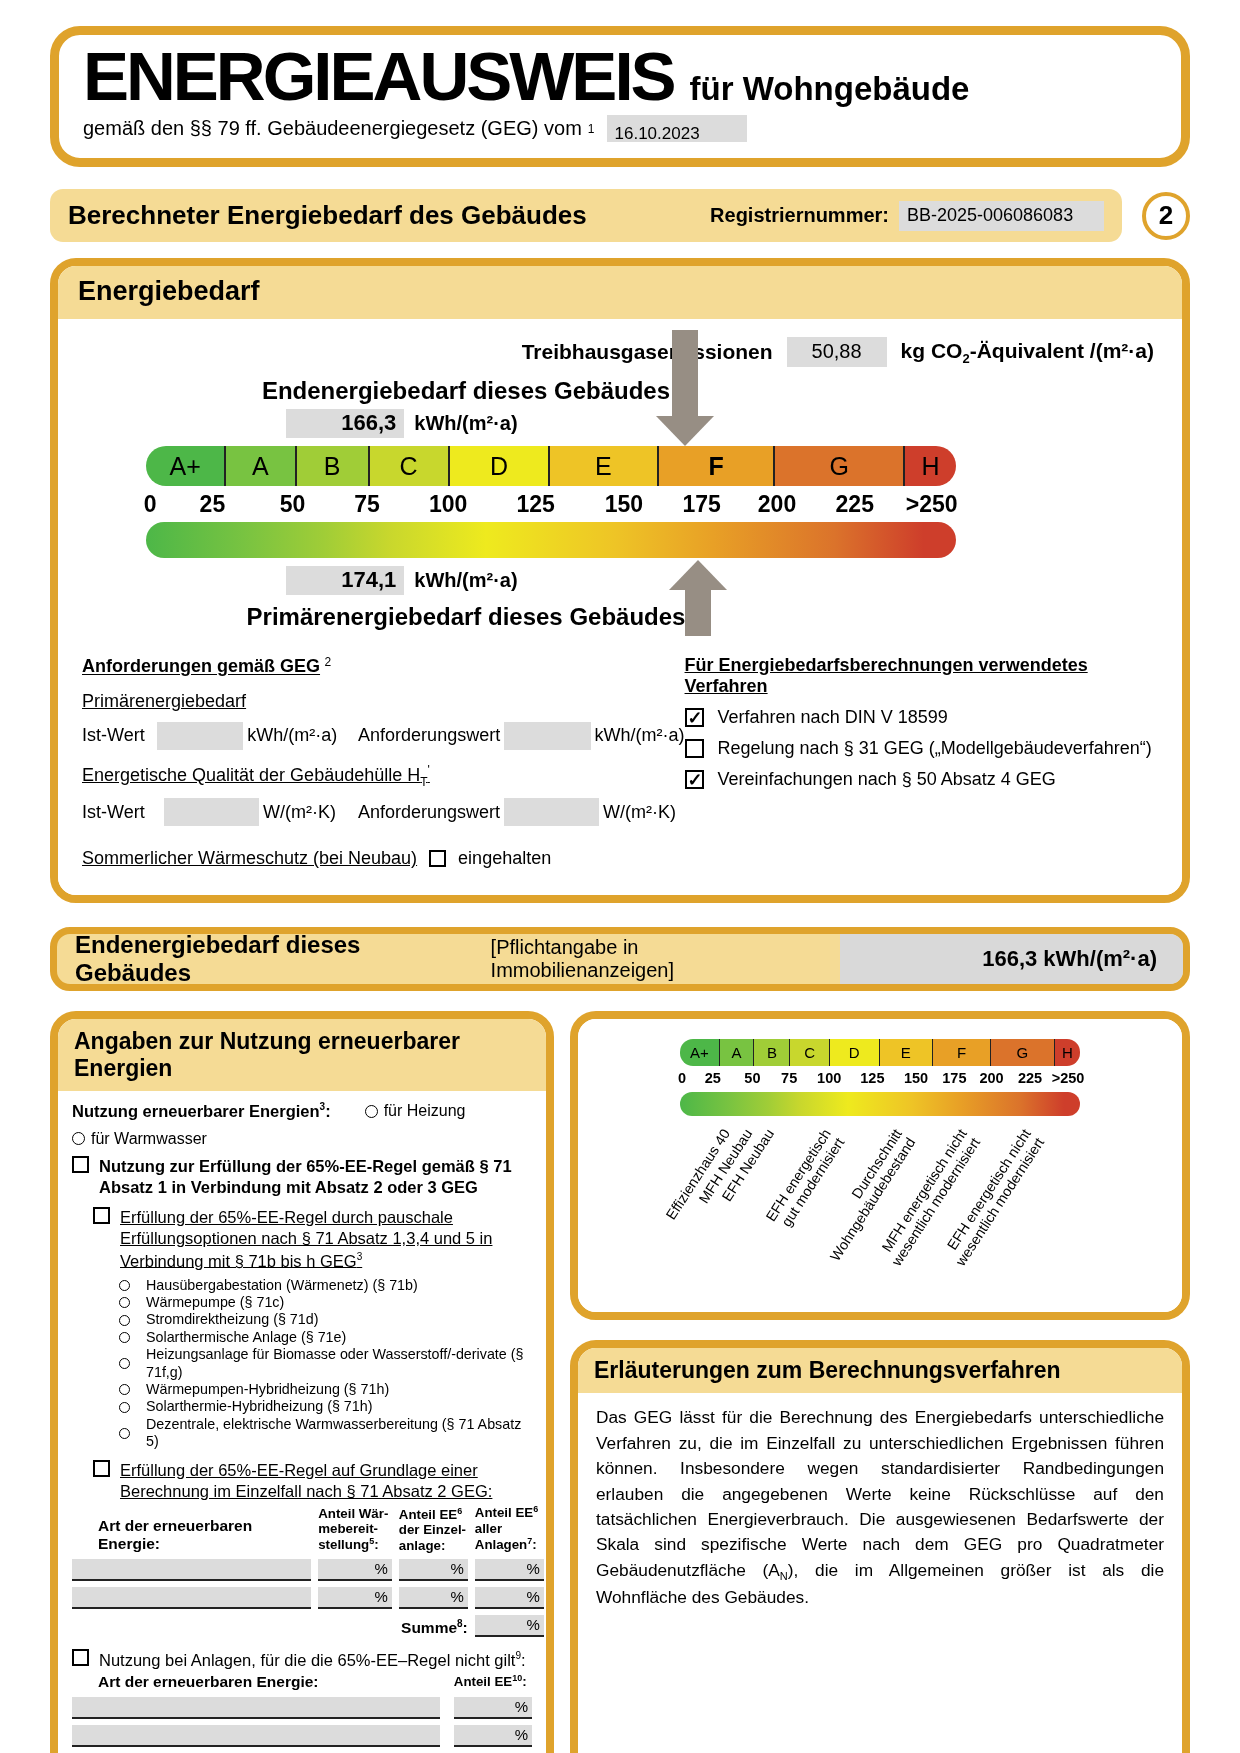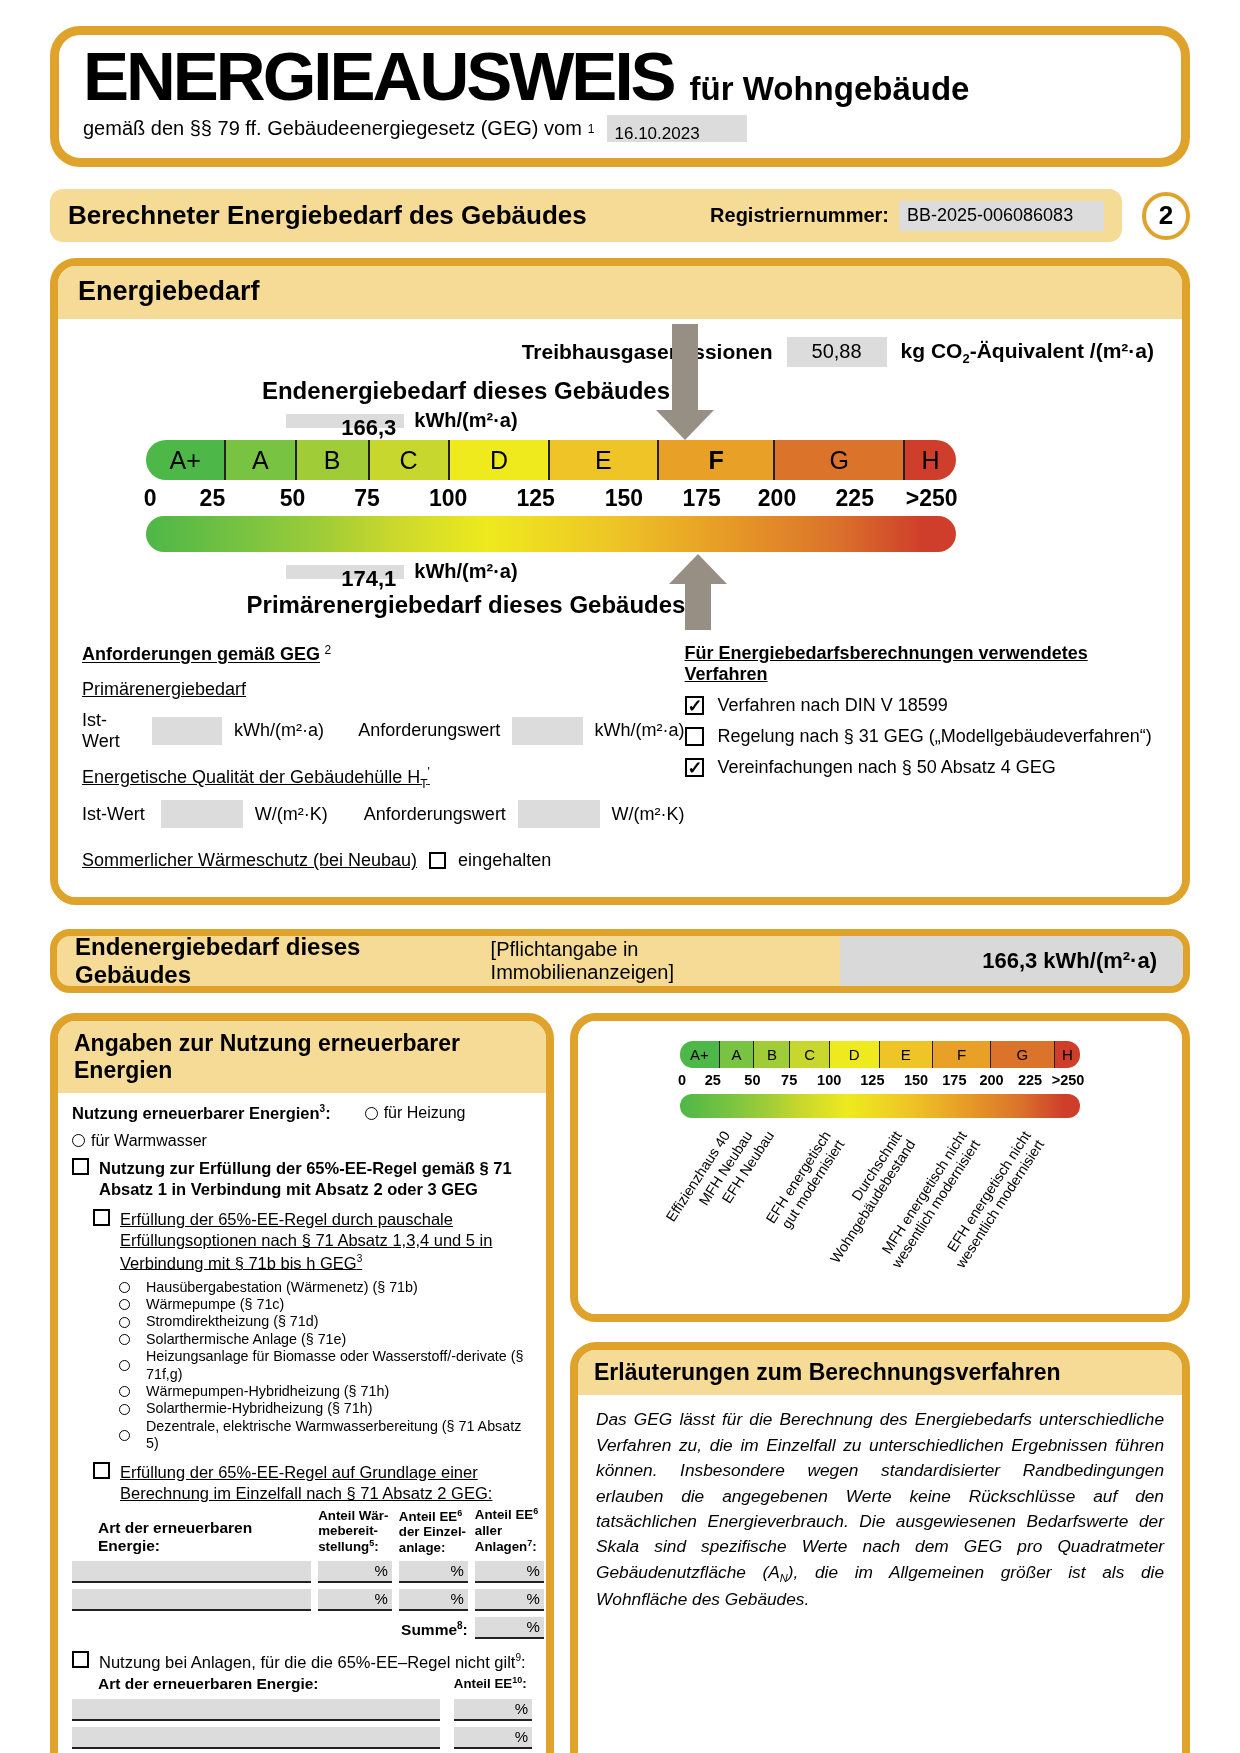--- a/index.html
+++ b/index.html
@@ -56,21 +56,21 @@
   .ghg-row { display:flex; justify-content:flex-end; align-items:center; gap:14px; margin:4px 4px 10px 0; }
   .ghg-label { font-size:21px; font-weight:bold; }
   .ghg-value { width:100px; height:30px; font-size:20px; text-align:center; padding-top:3px; }
   .ghg-unit  { font-size:21px; font-weight:bold; }
   .ghg-unit sub { font-size:13px; }
 
   .center-col { width:810px; margin-left:64px; text-align:center; }
   .pad-r { padding-right:170px; }
   .end-label { font-size:24px; font-weight:bold; }
   .value-row { display:flex; justify-content:center; align-items:center; gap:10px; margin:4px 0 8px 0; }
-  .value-box { width:118px; height:14px; font-size:22px; font-weight:bold; text-align:right; padding:1px 8px 0 0; }
+  .value-box { width:118px; height:29px; font-size:22px; font-weight:bold; text-align:right; padding:1px 8px 0 0; }
   .value-unit { font-size:20px; font-weight:bold; }
 
   .scale-area { position:relative; width:810px; margin-left:64px; margin-top:2px; }
   .letters-bar { display:flex; height:40px; border-radius:20px; overflow:hidden; }
   .letters-bar .seg {
     display:flex; align-items:center; justify-content:center;
     font-size:25px; border-right:2px solid #222;
   }
   .letters-bar .seg:last-child { border-right:none; }
   .letters-bar .seg.current span { font-weight:bold; }
@@ -99,21 +99,21 @@
   .pointer-up .stem { height:46px; }
 
   .primary-label { font-size:24px; font-weight:bold; }
 
   .two-col { display:flex; margin-top:24px; }
   .col-left { width:56%; }
   .col-right { width:44%; }
   .h-ub { font-size:18px; font-weight:bold; text-decoration:underline; }
   .h-u { font-size:18px; text-decoration:underline; }
   .req-group { margin-top:13px; }
-  .req-row { display:flex; align-items:center; gap:12px; margin:10px 0 4px 0; font-size:18px; }
+  .req-row { display:flex; align-items:center; gap:4px; margin:10px 0 4px 0; font-size:18px; }
   .vbox { width:95px; height:28px; }
   .req-row .lbl1 { width:78px; }
   .unit { white-space:nowrap; }
   .sommer-row { display:flex; align-items:center; gap:12px; margin-top:22px; font-size:18px; }
 
   .cb { width:19px; height:19px; border:2px solid #000; flex:none; position:relative; background:#fff; }
   .cb.checked::after {
     content:"✓"; position:absolute; left:1px; top:-3px;
     font-size:18px; font-weight:bold;
   }
@@ -177,21 +177,21 @@
   .mini-ticks { position:relative; height:24px; margin-top:2px; }
   .mini-ticks span { position:absolute; transform:translateX(-50%); font-size:14.5px; font-weight:bold; top:2px; white-space:nowrap; }
   .mini-grad { height:24px; border-radius:12px; }
   .vlabels { position:relative; height:196px; }
   .vlabel {
     position:absolute; top:10px;
     transform: rotate(-57deg); transform-origin: 100% 0;
     text-align:right; font-size:14.3px; line-height:1.15; white-space:nowrap;
   }
 
-  .erl-body { font-size:17.3px; line-height:1.47; text-align:justify; padding:12px 18px 20px 18px;font-style:italic; }
+  .erl-body { font-size:17.3px; line-height:1.47; text-align:justify; padding:12px 18px 20px 18px; }
   .erl-body sub { font-size:11px; }
 </style>
 </head>
 <body>
 
 <div class="page">
 
   <div class="title-box">
     <div class="title-line">
       <span class="main-title">ENERGIEAUSWEIS</span>

